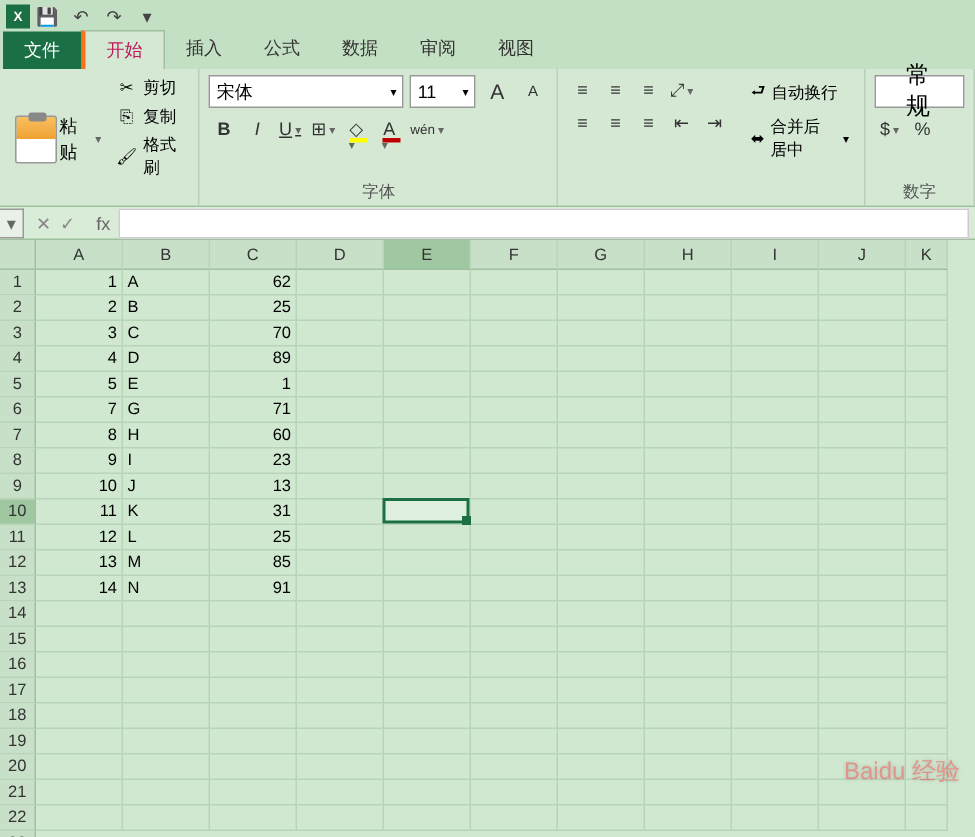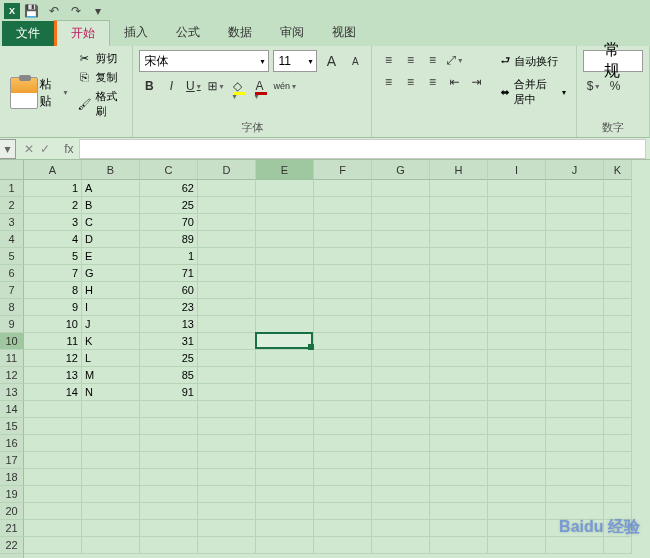--- a/index.html
+++ b/index.html
@@ -57,21 +57,21 @@
 .col-headers { display: flex; }
 .col-h { height: 20px; background: #c8e0c8; border-right: 1px solid #b8d4b8; border-bottom: 1px solid #a0c0a0; text-align: center; font-size: 11px; color: #333; line-height: 20px; }
 .col-h.sel { background: #a0c8a0; }
 .cells { position: relative; }
 .data-row { display: flex; }
 .cell { height: 17px; border-right: 1px solid #b8d4b8; border-bottom: 1px solid #b8d4b8; font-size: 11px; padding: 0 3px; line-height: 17px; overflow: hidden; }
 .cell.num { text-align: right; }
 .sel-cell { position: absolute; border: 2px solid #1a7044; background: rgba(255,255,255,0.3); pointer-events: none; }
 .sel-handle { position: absolute; width: 6px; height: 6px; background: #1a7044; bottom: -3px; right: -3px; }
 
-.watermark { position: absolute; right: 10px; bottom: 20px; opacity: 0.5; font-size: 16px; color: #1d4ed8; text-shadow: 0 0 3px #888; font-weight: bold; pointer-events: none; }
+.watermark { position: absolute; right: 10px; bottom: 33px; opacity: 0.5; font-size: 16px; color: #ef4444; text-shadow: 0 0 3px #888; font-weight: normal; pointer-events: none; }
 </style>
 </head>
 <body>
 
 <div class="titlebar">
   <div class="app-icon">X</div>
   <div class="qat-btn">💾</div>
   <div class="qat-btn">↶</div>
   <div class="qat-btn">↷</div>
   <div class="qat-btn">▾</div>

